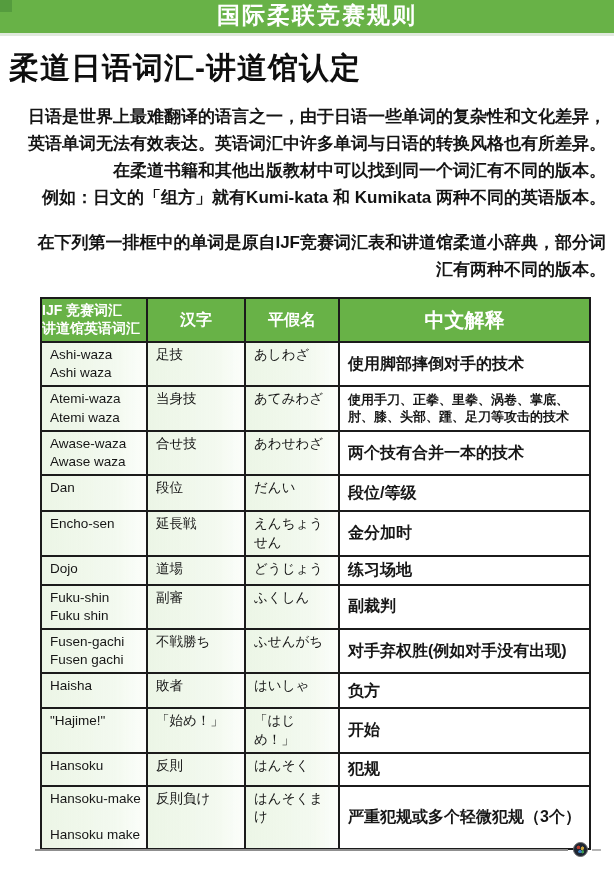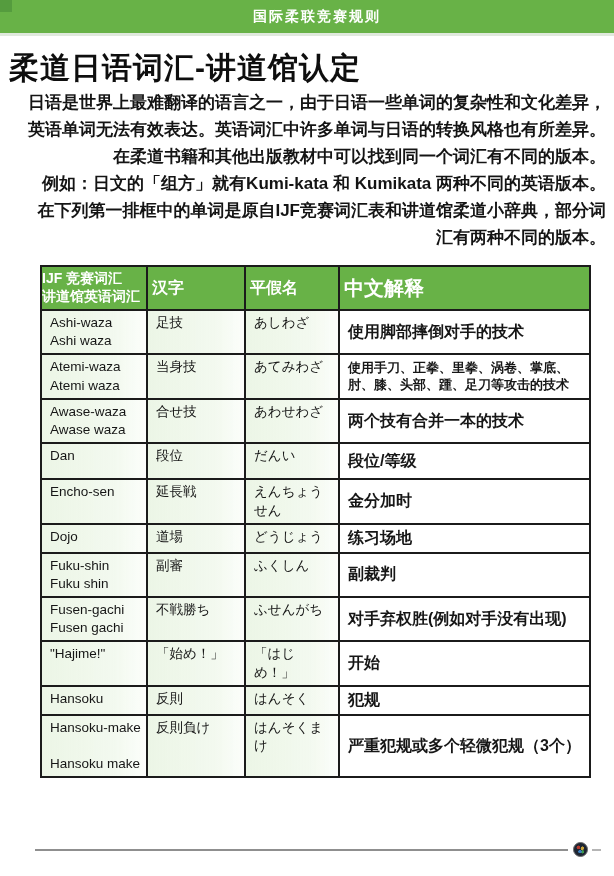--- a/index.html
+++ b/index.html
@@ -27,67 +27,68 @@
     justify-content: center;
   }
   .banner-corner {
     position: absolute;
     left: 0; top: 0;
     width: 12px; height: 12px;
     background: #559c3e;
   }
   .banner-title {
     color: #ffffff;
-    font-size: 14px;
+    font-size: 23px;
     font-weight: bold;
     letter-spacing: 2px;
     line-height: 1;
     padding-bottom: 2px;
     margin-left: 20px;
   }
 
   .content { padding: 8px 8px 0 9px; }
 
   .page-title {
     font-size: 30px;
     font-weight: bold;
     letter-spacing: 1px;
     margin-top: 4px;
+    margin-bottom: 14px;
     color: #0e0e0e;
   }
 
   .intro-para {
     font-size: 17px;
     font-weight: bold;
     line-height: 27px;
     white-space: pre-line;
     color: #141414;
     text-align: right;
   }
-  .intro-para.second { }
+  .intro-para.second { margin-top: 18px; }
 
   
   table.vocab {
     border-collapse: collapse;
     width: 549px;
     margin: 14px 0 0 31px;
     table-layout: fixed;
   }
   table.vocab th, table.vocab td {
     border: 2px solid #1b1b1b;
     white-space: pre-line;
     overflow: hidden;
   }
   table.vocab th {
     background: #68b247;
     color: #ffffff;
     font-size: 14px;
     font-weight: bold;
     height: 44px;
-    text-align: left;
+    text-align: center;
     padding: 2px 4px;
   }
   table.vocab th.col-term { text-align: left; padding-left: 0; }
   table.vocab th:nth-child(2), table.vocab th:nth-child(3) { font-size: 16px; }
   table.vocab th:nth-child(4) { font-size: 20px; }
 
   col.c-term  { width: 106px; }
   col.c-kanji { width: 98px;  }
   col.c-kana  { width: 94px;  }
   col.c-mean  { width: 251px; }
@@ -248,20 +249,26 @@
             <td class="col-meaning">副裁判</td>
           </tr>
           <tr>
             <td class="col-term">Fusen-gachi
 Fusen gachi</td>
             <td class="col-kanji">不戦勝ち</td>
             <td class="col-kana">ふせんがち</td>
             <td class="col-meaning">对手弃权胜(例如对手没有出现)</td>
           </tr>
           <tr>
+            <td class="col-term">Haisha</td>
+            <td class="col-kanji">敗者</td>
+            <td class="col-kana">はいしゃ</td>
+            <td class="col-meaning">负方</td>
+          </tr>
+          <tr>
             <td class="col-term">"Hajime!"</td>
             <td class="col-kanji">「始め！」</td>
             <td class="col-kana">「はじめ！」</td>
             <td class="col-meaning">开始</td>
           </tr>
           <tr>
             <td class="col-term">Hansoku</td>
             <td class="col-kanji">反則</td>
             <td class="col-kana">はんそく</td>
             <td class="col-meaning">犯规</td>

